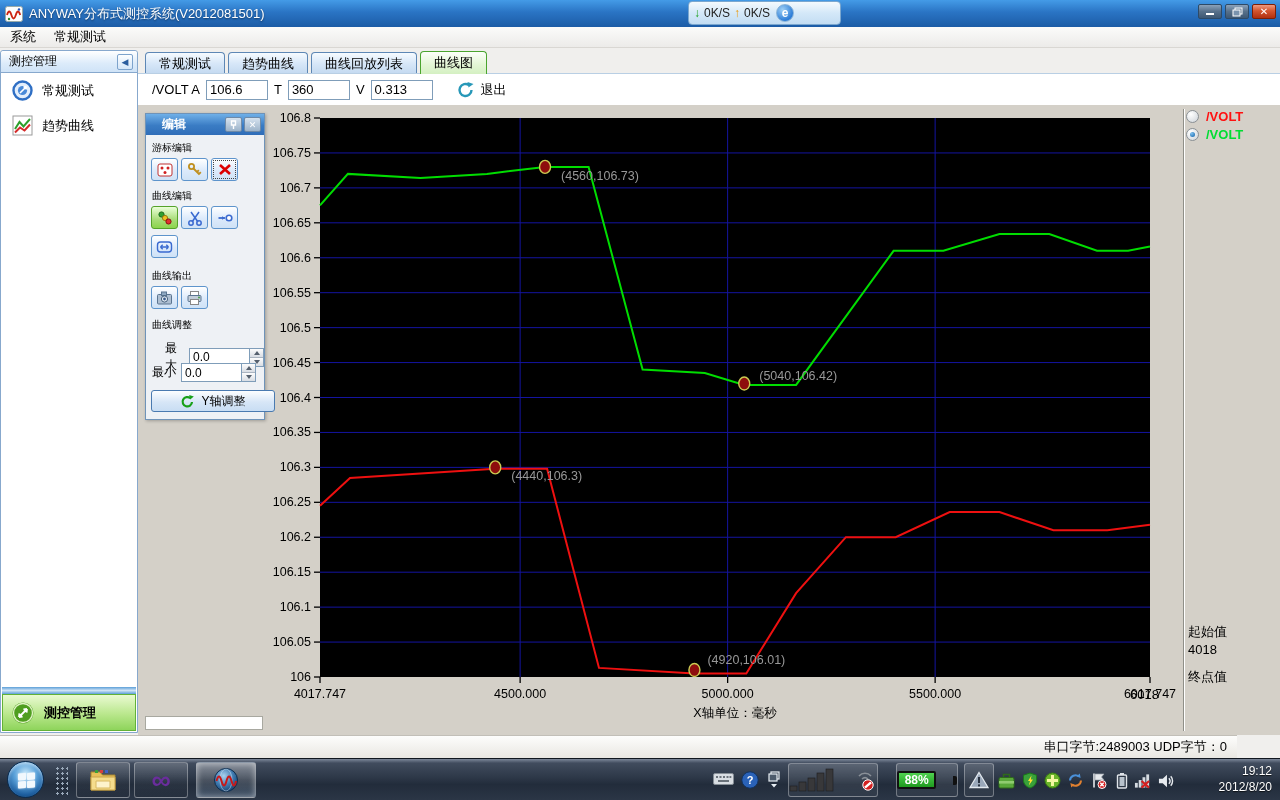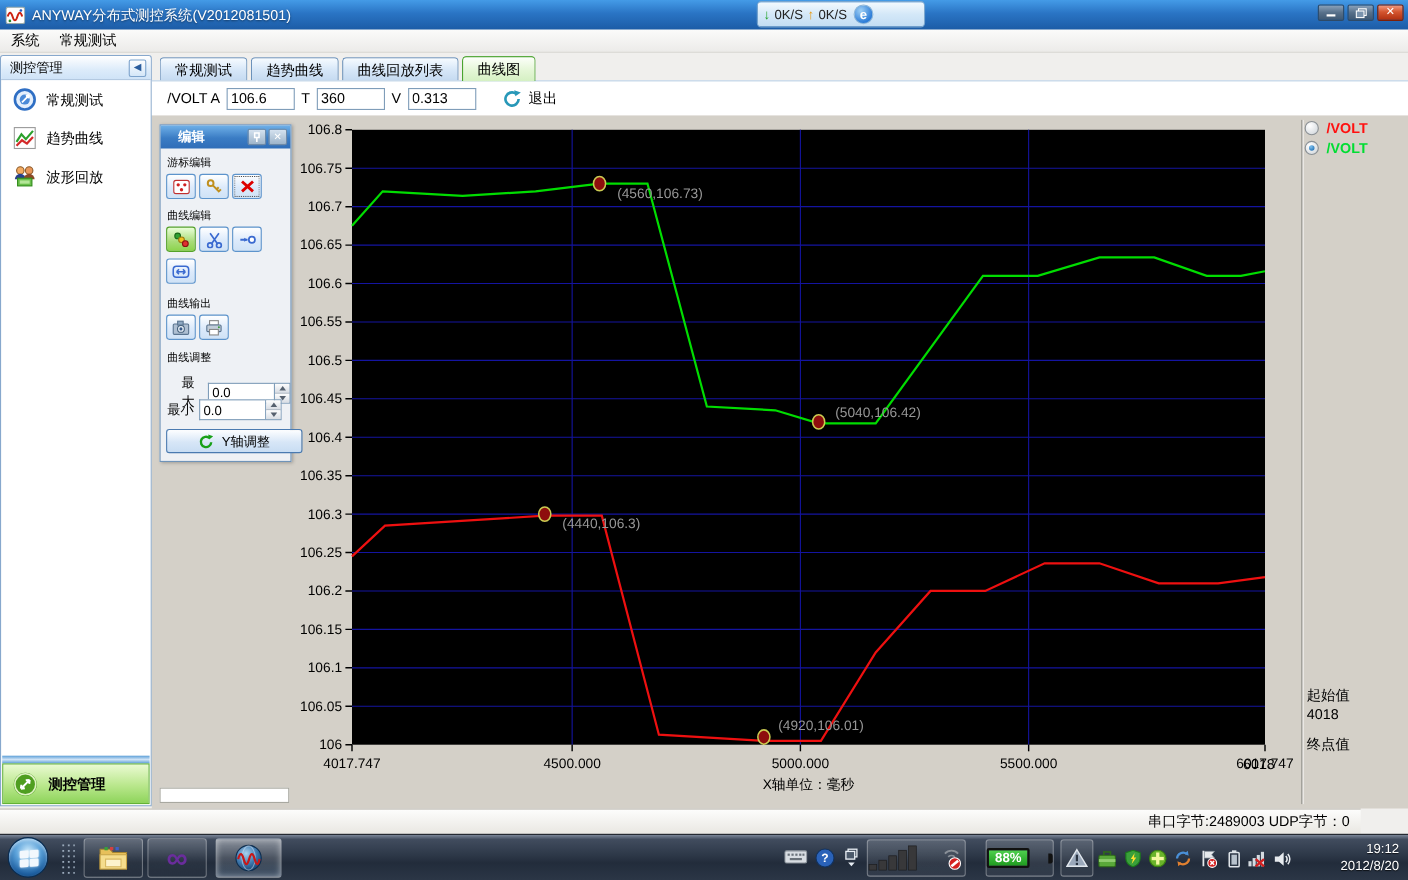--- a/index.html
+++ b/index.html
@@ -199,31 +199,20 @@
       </svg>
       <span>常规测试</span>
     </div>
     <div class="side-item">
       <svg width="21" height="21" viewBox="0 0 21 21">
         <rect x="1" y="1" width="19" height="19" fill="#fff" stroke="#9a9a9a"></rect>
         <polyline points="3,14 7.5,7 11.5,11.5 18,4" fill="none" stroke="#2ca02c" stroke-width="2"></polyline>
         <polyline points="3,17.5 8,12.5 12.5,15.5 18,9.5" fill="none" stroke="#d42a2a" stroke-width="2"></polyline>
       </svg>
       <span>趋势曲线</span>
-    </div>
-    <div class="side-item">
-      <svg width="21" height="21" viewBox="0 0 21 21">
-        <circle cx="6.5" cy="5" r="3.4" fill="#f3ab62" stroke="#8a5a2a"></circle>
-        <circle cx="14.5" cy="5" r="3.4" fill="#e8975a" stroke="#8a5a2a"></circle>
-        <path d="M1.5 13 a5 5 0 0 1 10 0 z" fill="#27408b"></path>
-        <path d="M9.5 13 a5 5 0 0 1 10 0 z" fill="#8b4726"></path>
-        <rect x="4" y="12" width="13" height="7" fill="#6abf4b" stroke="#2f8a1a"></rect>
-        <rect x="6" y="14" width="9" height="3" fill="#b4e698"></rect>
-      </svg>
-      <span>波形回放</span>
     </div>
     <div class="side-splitter"></div>
     <div class="side-bottom-btn">
       <svg width="24" height="24" viewBox="0 0 24 24">
         <circle cx="12" cy="12" r="10.5" fill="#4f9e20"></circle>
         <circle cx="12" cy="12" r="9.5" fill="none" stroke="#dff2c4" stroke-width="1.4"></circle>
         <path d="M8 16 L16 8 M8 16 l3.6 -.4 M8 16 l.4 -3.6 M16 8 l-3.6 .4 M16 8 l-.4 3.6" stroke="#fff" stroke-width="1.8" fill="none"></path>
       </svg>
       <span>测控管理</span>
     </div>

